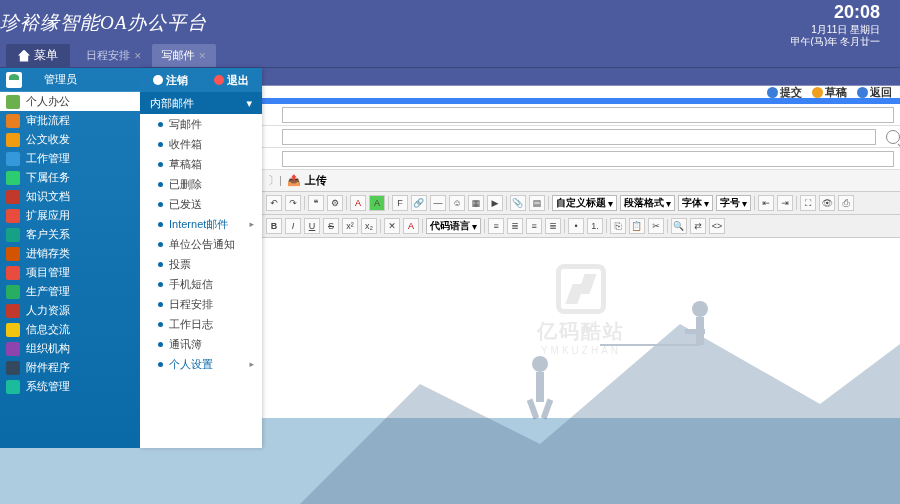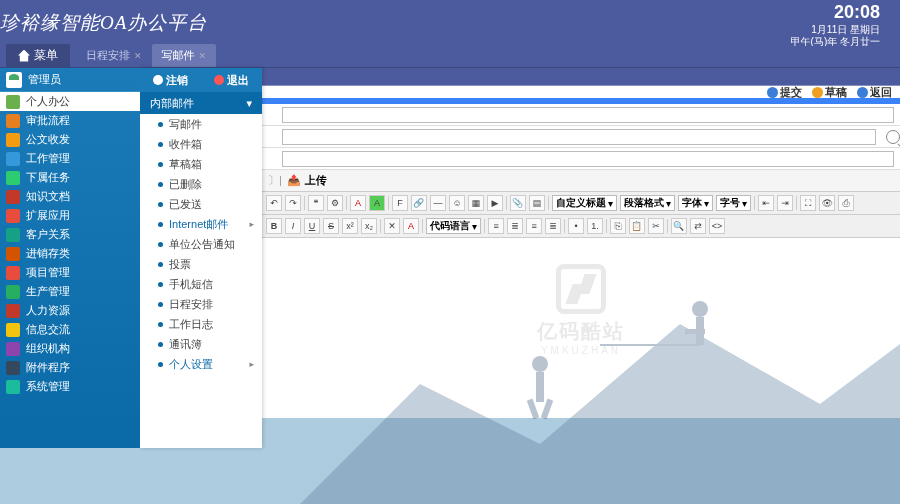--- a/index.html
+++ b/index.html
@@ -14,21 +14,21 @@
 .menu-btn{background:#3c4880;color:#fff;padding:3px 12px;font-size:12px;display:flex;align-items:center;gap:4px;border-radius:2px 2px 0 0;margin-right:6px;}
 .home-ico{width:12px;height:12px;background:#fff;clip-path:polygon(50% 0,100% 50%,85% 50%,85% 100%,15% 100%,15% 50%,0 50%);}
 .tab{color:#c6cde8;font-size:11px;padding:4px 10px;display:flex;align-items:center;gap:4px;}
 .tab.active{background:#6b78b3;color:#fff;border-radius:2px 2px 0 0;}
 .tab-x{font-size:9px;color:#aab;}
 .toolbar2{height:18px;background:#4c5a9e;border-bottom:1px solid #8890c0;}
 .helpbar{height:18px;background:#fff;border-bottom:6px solid #3b82f6;display:flex;justify-content:flex-end;align-items:center;padding-right:8px;gap:10px;font-size:11px;}
 .helpbar span{display:flex;align-items:center;gap:2px;color:#333;}
 .help-ico{width:11px;height:11px;border-radius:50%;display:inline-block;}
 .sidebar{position:absolute;left:0;top:68px;width:140px;background:linear-gradient(#1a7bb8,#0a6aa8);height:380px;z-index:20;}
-.user-row{height:24px;display:flex;align-items:center;padding:6px 6px;gap:6px;color:#fff;font-size:11px;border-bottom:1px solid #3a8fc4;}
+.user-row{height:24px;display:flex;align-items:center;padding:6px 6px;gap:22px;color:#fff;font-size:11px;border-bottom:1px solid #3a8fc4;}
 .avatar{width:16px;height:16px;background:#fff;border-radius:2px;position:relative;}
 .avatar::after{content:"";position:absolute;left:3px;top:2px;width:10px;height:6px;background:#4a6;border-radius:50% 50% 0 0;}
 .nav-item{height:19px;display:flex;align-items:center;padding:0 6px;gap:6px;color:#fff;font-size:11px;cursor:pointer;}
 .nav-item.sel{background:#fff;color:#333;}
 .nav-ico{width:14px;height:14px;border-radius:2px;}
 .submenu{position:absolute;left:140px;top:68px;width:122px;background:#fff;height:380px;z-index:19;box-shadow:1px 0 4px rgba(0,0,0,0.2);}
 .auth-row{position:absolute;left:140px;top:68px;width:122px;height:24px;background:#1a7bb8;z-index:21;display:flex;align-items:center;justify-content:space-around;color:#fff;font-size:11px;}
 .auth-row span{display:flex;align-items:center;gap:3px;}
 .key-ico{width:10px;height:10px;background:#fff;border-radius:50%;}
 .sub-head{height:22px;background:#0a6aa8;color:#fff;font-size:11px;display:flex;align-items:center;justify-content:space-between;padding:0 10px;margin-top:24px;}

